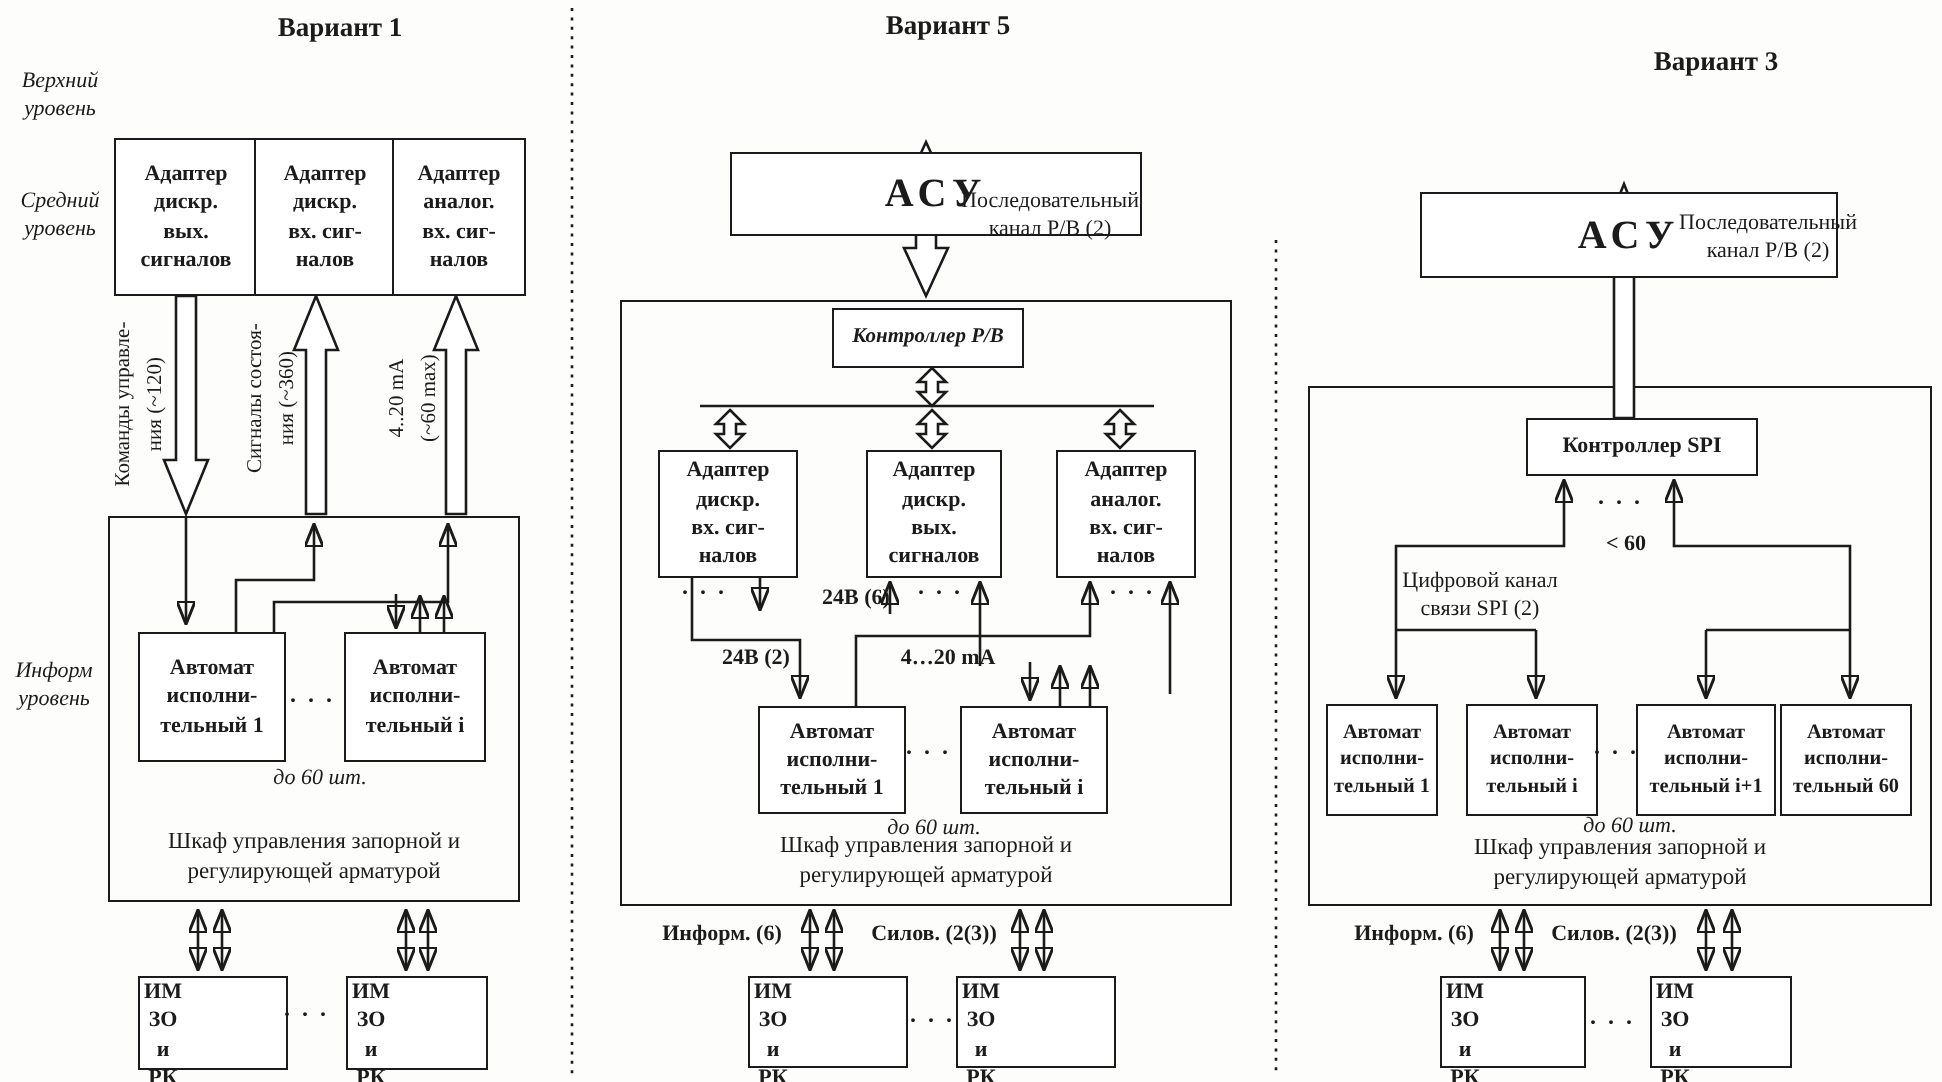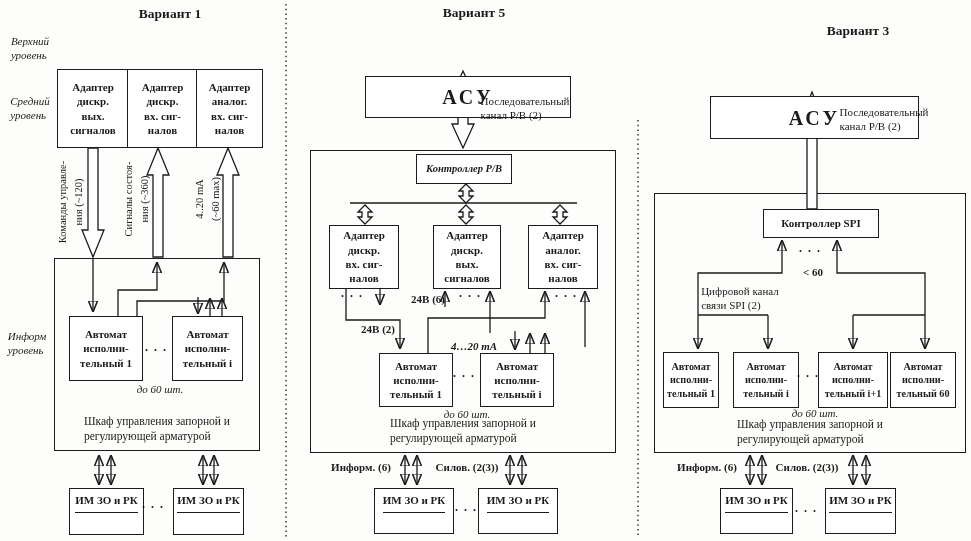--- a/index.html
+++ b/index.html
@@ -15,38 +15,38 @@
     text-align:center; white-space:pre-line;
     font-size:11px; font-weight:bold; line-height:1.3; z-index:2;
   }
   .outer {
     position:absolute; box-sizing:border-box;
     border:1.5px solid #1b1b1b; background:transparent; z-index:0;
   }
   .asu { font-size:20px; font-weight:bold; letter-spacing:3px;margin-top:48px; }
   .lbl {
     position:absolute; transform:translate(-50%,-50%);
-    text-align:left; white-space:pre-line; line-height:1.3;
+    text-align:center; white-space:pre-line; line-height:1.3;
     font-size:11px; z-index:2;
   }
   .vlabel {
     position:absolute; transform:translate(-50%,-50%) rotate(-90deg);
     text-align:center; white-space:pre-line; line-height:1.55;
     font-size:10.5px; width:140px; z-index:2;
   }
   .b { font-weight:bold; }
   .i { font-style:italic; }
   .title { font-size:13.5px; font-weight:bold; }
   .small { font-size:10.2px; }
   .cablbl { font-size:11.5px; }
   .dots { font-weight:bold; letter-spacing:1px; font-size:12px; }
   .wires { position:absolute; left:0; top:0; z-index:1; }
   .wires path, .wires line { stroke:#1b1b1b; stroke-width:1.3; fill:none; }
   .wires polygon { fill:#fff; stroke:#1b1b1b; stroke-width:1.3; }
-  .imbox { padding:0; flex-direction:column; align-items:center; }
+  .imbox { padding:0; flex-direction:row; align-items:flex-start; }
   .im-top { flex:0 0 23px; border-bottom:1.4px solid #1b1b1b;
     display:flex; align-items:center; justify-content:center; }
   .im-bot { flex:1; }
 </style>
 </head>
 <body>
 
 <div class="page">
 
   <svg class="wires" width="971" height="541">
@@ -184,21 +184,21 @@
   <div class="box" style="left:528px; top:225px; width:70px; height:64px;">Адаптер
 аналог.
 вх. сиг-
 налов</div>
 
   <div class="lbl dots" style="left:352px; top:297px;">· · ·</div>
   <div class="lbl dots" style="left:470px; top:297px;">· · ·</div>
   <div class="lbl dots" style="left:566px; top:297px;">· · ·</div>
   <div class="lbl b" style="left:428px; top:299px;">24В (6)</div>
   <div class="lbl b" style="left:378px; top:329px;">24В (2)</div>
-  <div class="lbl b" style="left:474px; top:346px;font-style:italic;">4…20 mA</div>
+  <div class="lbl b" style="left:474px; top:329px;">4…20 mA</div>
 
   <div class="box" style="left:379px; top:353px; width:74px; height:54px;">Автомат
 исполни-
 тельный 1</div>
   <div class="box" style="left:480px; top:353px; width:74px; height:54px;">Автомат
 исполни-
 тельный i</div>
   <div class="lbl dots" style="left:464px; top:377px;">· · ·</div>
   <div class="lbl i" style="left:467px; top:414px;">до 60 шт.</div>
   <div class="lbl cablbl" style="left:463px; top:431px;">Шкаф управления запорной и

